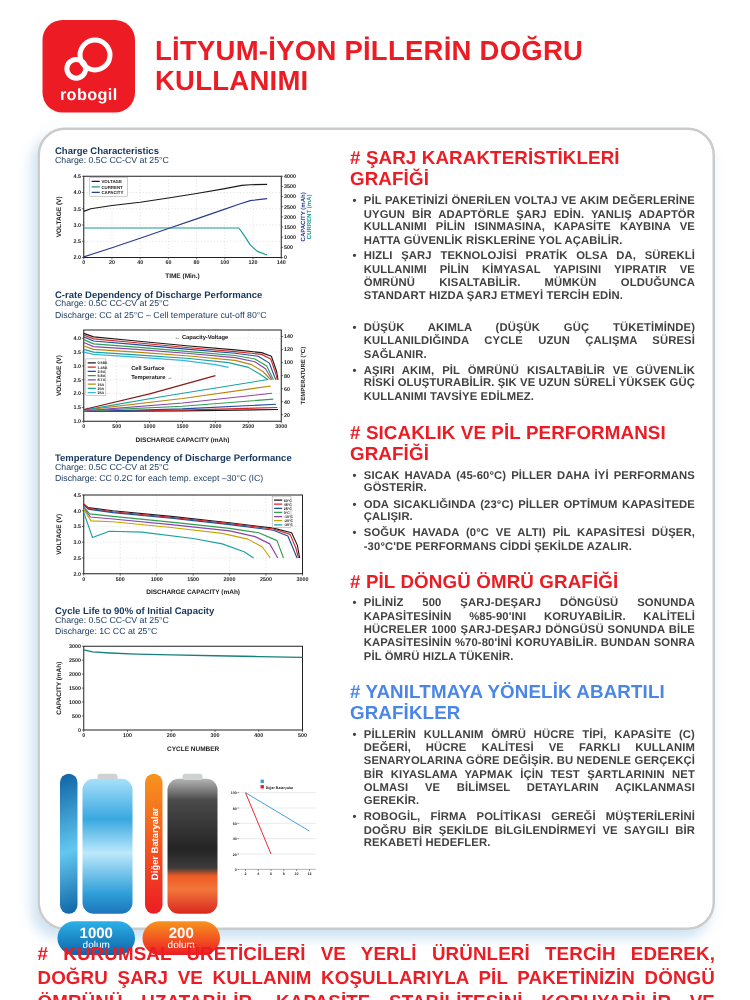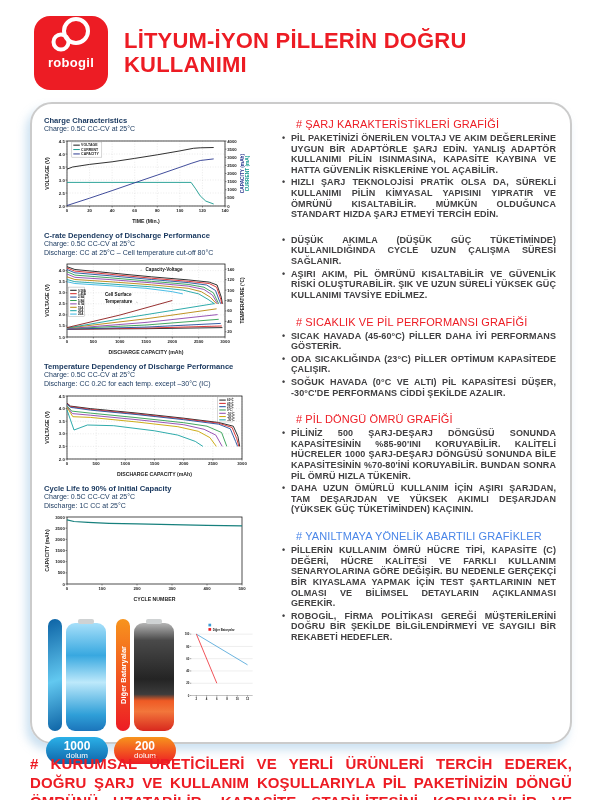--- a/index.html
+++ b/index.html
@@ -1,39 +1,39 @@
 <!DOCTYPE html>
 <html><head>
 <meta charset="utf-8">
 <style>
   html,body{margin:0;padding:0;}
   body{width:600px;height:800px;background:#ffffff;font-family:"Liberation Sans",sans-serif;overflow:hidden;}
   svg{font-family:"Liberation Sans",sans-serif;}
 
   
   .header{display:flex;align-items:center;gap:16px;padding:16px 0 0 34px;}
-  .logo{width:74px;height:74px;background:#ed1c24;border-radius:16px;display:flex;flex-direction:column;align-items:center;padding-bottom:7px;box-sizing:border-box;flex:0 0 auto;}
+  .logo{width:74px;height:74px;background:#ed1c24;border-radius:16px;display:flex;flex-direction:column;align-items:center;justify-content:flex-end;padding-bottom:7px;box-sizing:border-box;flex:0 0 auto;}
   .logo-glyph{margin-bottom:1px;}
   .logo-text{color:#fff;font-size:13px;font-weight:700;letter-spacing:.3px;}
   .page-title{color:#ed1c24;font-size:22px;font-weight:700;line-height:1.07;letter-spacing:.2px;max-width:350px;text-transform:none;}
 
   
   .card{margin:12px 0 0 30px;width:542px;height:642px;border:2px solid #cbcbcb;border-radius:22px;box-sizing:border-box;display:flex;gap:16px;padding:12px 8px 8px 12px;box-shadow:-4px 6px 10px rgba(110,170,215,.35);}
   .left-col{width:212px;flex:0 0 auto;display:flex;flex-direction:column;}
   .right-col{flex:1;display:flex;flex-direction:column;padding:2px 6px 0 8px;}
 
   
   .chart-block{margin-bottom:7px;}
   .chart-title{color:#17365d;font-size:7.6px;font-weight:700;}
   .chart-sub{color:#17365d;font-size:7px;line-height:1.25;}
   .chart-canvas{width:206px;margin-top:2px;}
 
   
   .section{margin-bottom:13px;}
-  .section h3{margin:0 0 3px 16px;font-size:11px;font-weight:400;letter-spacing:.1px;}
+  .section h3{margin:0 0 3px 0;font-size:15px;font-weight:700;letter-spacing:.1px;}
   .section ul{margin:0;padding:0;list-style:none;}
   .section li{position:relative;padding-left:11px;font-size:9px;font-weight:700;color:#414042;text-align:justify;line-height:1.18;margin-bottom:2px;letter-spacing:.1px;}
   .section li::before{content:"\2022";position:absolute;left:2px;top:0;}
 
   
   .battery-panel{display:flex;align-items:flex-start;gap:6px;padding:10px 0 0 2px;}
   .bat-col{display:flex;flex-direction:column;align-items:center;gap:6px;}
   .bat-row{display:flex;gap:4px;height:112px;align-items:stretch;}
   .bat-slim{width:14px;border-radius:7px;}
   .bat-slim.blue{background:linear-gradient(160deg,#0d63a5 0%,#62c8f0 55%,#0d63a5 100%);}
@@ -461,21 +461,20 @@
       <ul>
         <li>SICAK HAVADA (45-60°C) PİLLER DAHA İYİ PERFORMANS GÖSTERİR.</li>
         <li>ODA SICAKLIĞINDA (23°C) PİLLER OPTİMUM KAPASİTEDE ÇALIŞIR.</li>
         <li>SOĞUK HAVADA (0°C VE ALTI) PİL KAPASİTESİ DÜŞER, -30°C'DE PERFORMANS CİDDİ ŞEKİLDE AZALIR.</li>
       </ul>
     </section>
     <section class="section">
       <h3 style="color: rgb(237, 28, 36);">#  PİL DÖNGÜ ÖMRÜ GRAFİĞİ</h3>
       <ul>
         <li>PİLİNİZ 500 ŞARJ-DEŞARJ DÖNGÜSÜ SONUNDA KAPASİTESİNİN %85-90'INI KORUYABİLİR. KALİTELİ HÜCRELER 1000 ŞARJ-DEŞARJ DÖNGÜSÜ SONUNDA BİLE KAPASİTESİNİN %70-80'İNİ KORUYABİLİR. BUNDAN SONRA PİL ÖMRÜ HIZLA TÜKENİR.</li>
-        <li>DAHA UZUN ÖMÜRLÜ KULLANIM İÇİN AŞIRI ŞARJDAN, TAM DEŞARJDAN VE YÜKSEK AKIMLI DEŞARJDAN (YÜKSEK GÜÇ TÜKETİMİNDEN) KAÇININ.</li>
       </ul>
     </section>
     <section class="section">
       <h3 style="color: rgb(74, 134, 232);">#  YANILTMAYA YÖNELİK ABARTILI GRAFİKLER</h3>
       <ul>
         <li>PİLLERİN KULLANIM ÖMRÜ HÜCRE TİPİ, KAPASİTE (C) DEĞERİ, HÜCRE KALİTESİ VE FARKLI KULLANIM SENARYOLARINA GÖRE DEĞİŞİR. BU NEDENLE GERÇEKÇİ BİR KIYASLAMA YAPMAK İÇİN TEST ŞARTLARININ NET OLMASI VE BİLİMSEL DETAYLARIN AÇIKLANMASI GEREKİR.</li>
         <li>ROBOGİL, FİRMA POLİTİKASI GEREĞİ MÜŞTERİLERİNİ DOĞRU BİR ŞEKİLDE BİLGİLENDİRMEYİ VE SAYGILI BİR REKABETİ HEDEFLER.</li>
       </ul>
     </section>
   </div>

